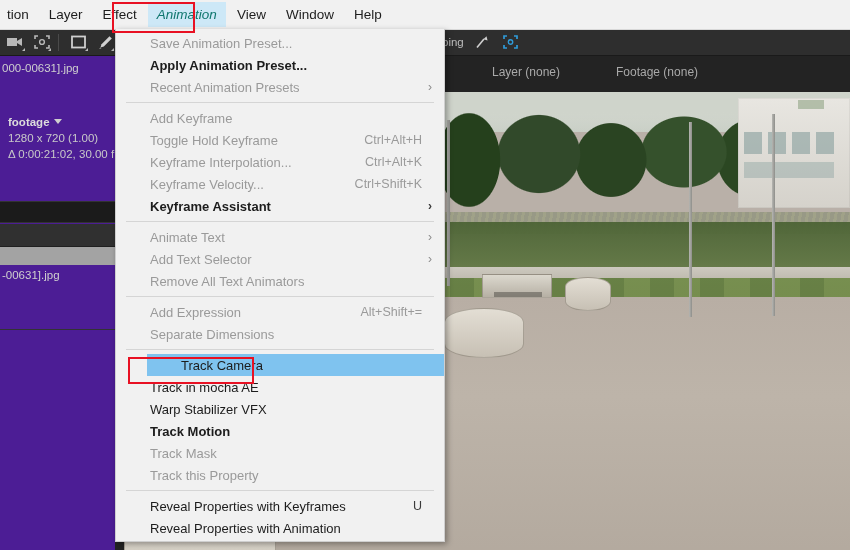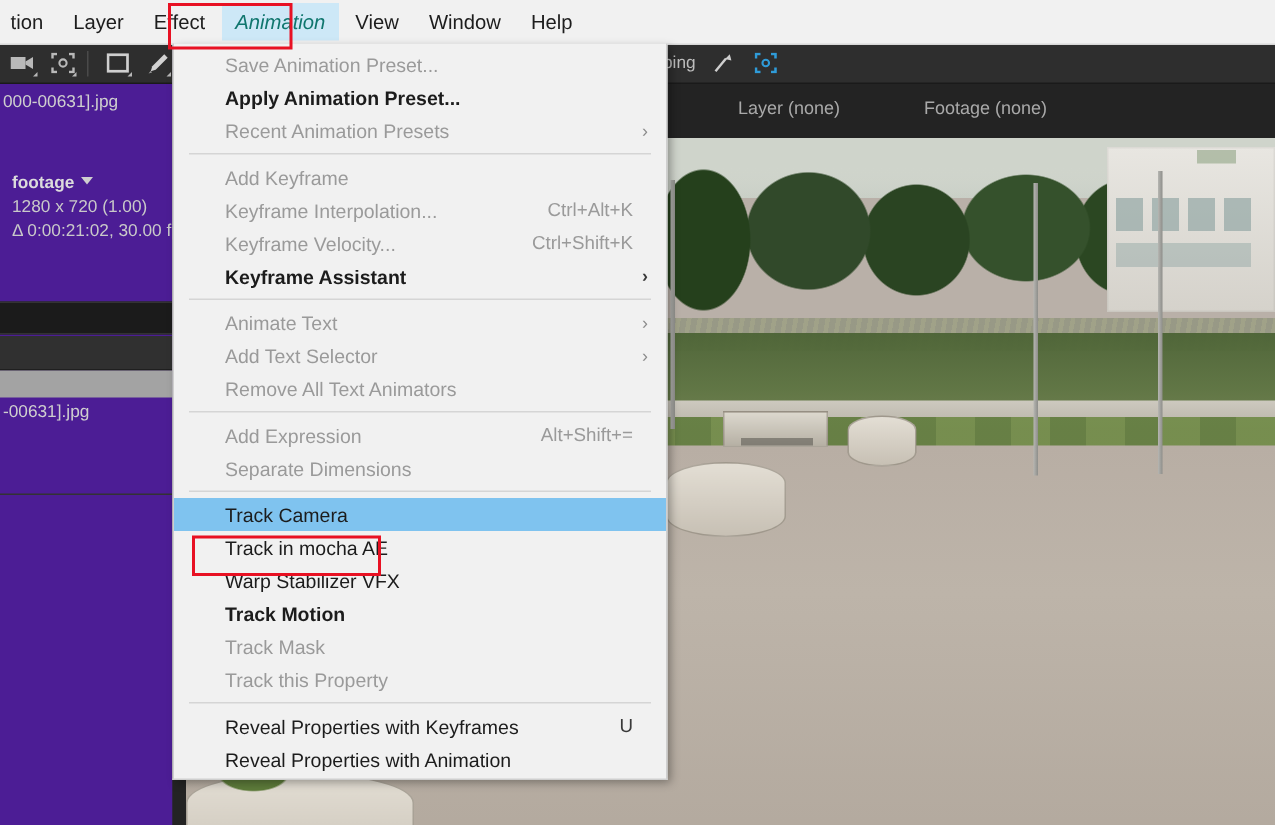--- a/index.html
+++ b/index.html
@@ -241,21 +241,21 @@
     position: relative;
     height: 22px;
     display: flex; align-items: center;
     padding: 0 26px 0 34px;
     font-size: 13px;
     color: #1c1c1c;
     white-space: nowrap;
   }
   .mi.disabled { color: #9a9a9a; }
   .mi.bold { font-weight: bold; }
-  .mi.highlight { background: #7fc3ef; }
+  .mi.highlight { background: #7fc3ef; margin-left: 31px; }
   .mi .shortcut {
     position: absolute; right: 22px;
     font-size: 12.5px; color: #3a3a3a;
   }
   .mi.disabled .shortcut { color: #9a9a9a; }
   .mi .arrow {
     position: absolute; right: 12px;
     font-size: 12px; color: #8b8b8b;
     line-height: 1;
   }
@@ -420,20 +420,24 @@
       </div>
       <div class="mi disabled">
         <span>Recent Animation Presets</span>
         <span class="arrow">›</span>
       </div>
       <div class="msep"></div>
       <div class="mi disabled">
         <span>Add Keyframe</span>
       </div>
       <div class="mi disabled">
+        <span>Toggle Hold Keyframe</span>
+        <span class="shortcut">Ctrl+Alt+H</span>
+      </div>
+      <div class="mi disabled">
         <span>Keyframe Interpolation...</span>
         <span class="shortcut">Ctrl+Alt+K</span>
       </div>
       <div class="mi disabled">
         <span>Keyframe Velocity...</span>
         <span class="shortcut">Ctrl+Shift+K</span>
       </div>
       <div class="mi bold">
         <span>Keyframe Assistant</span>
         <span class="arrow">›</span>

